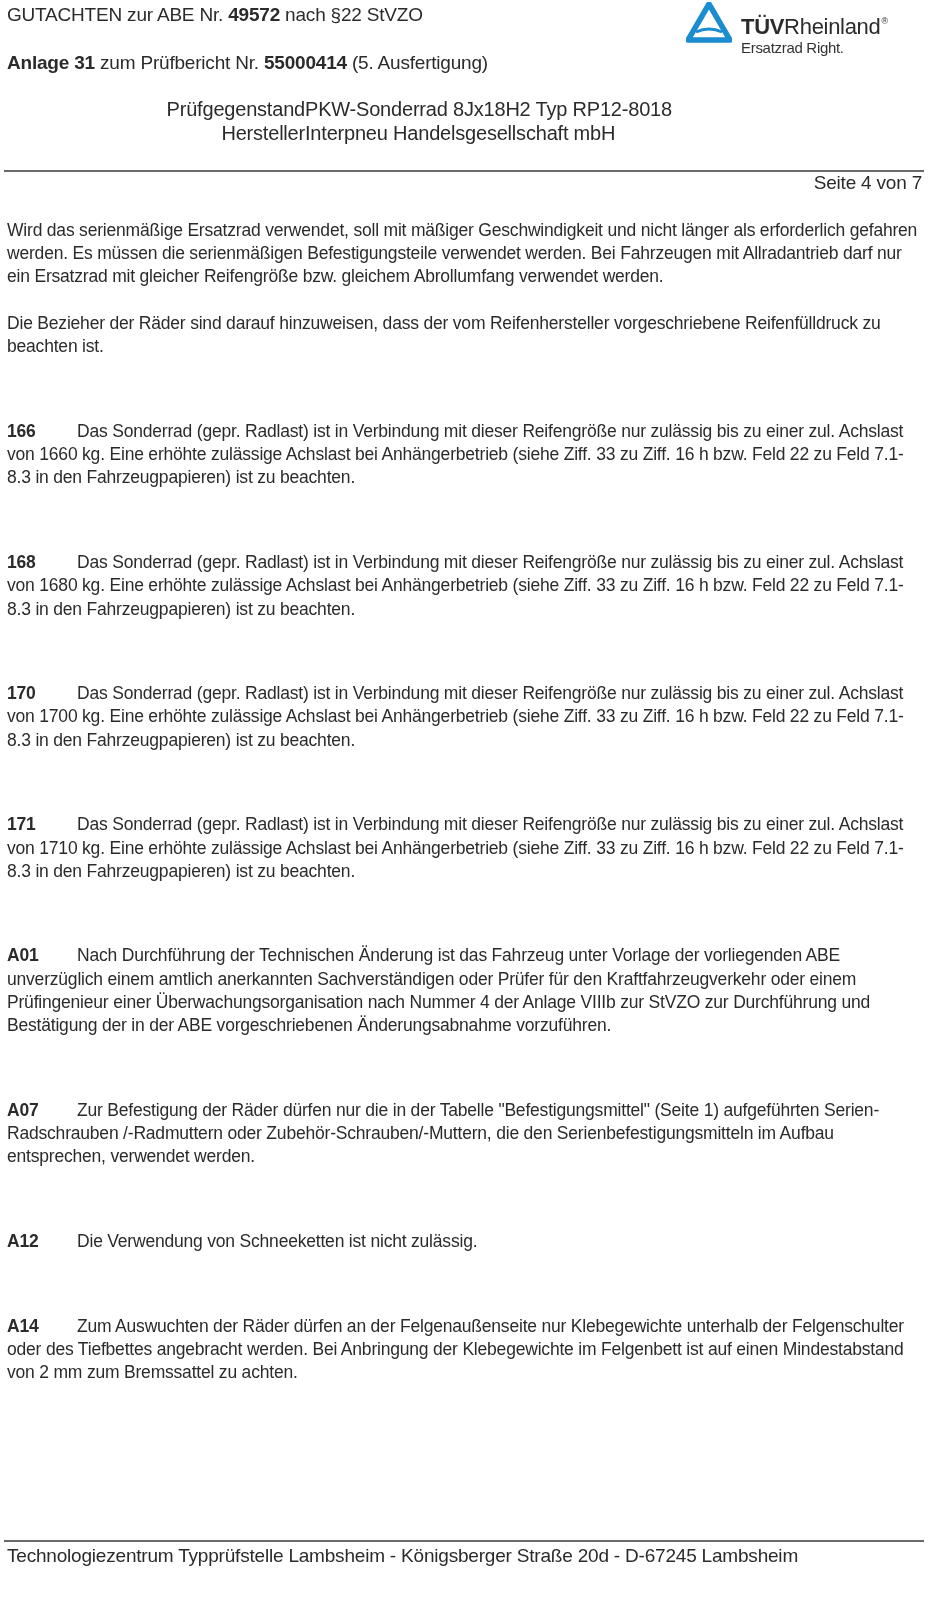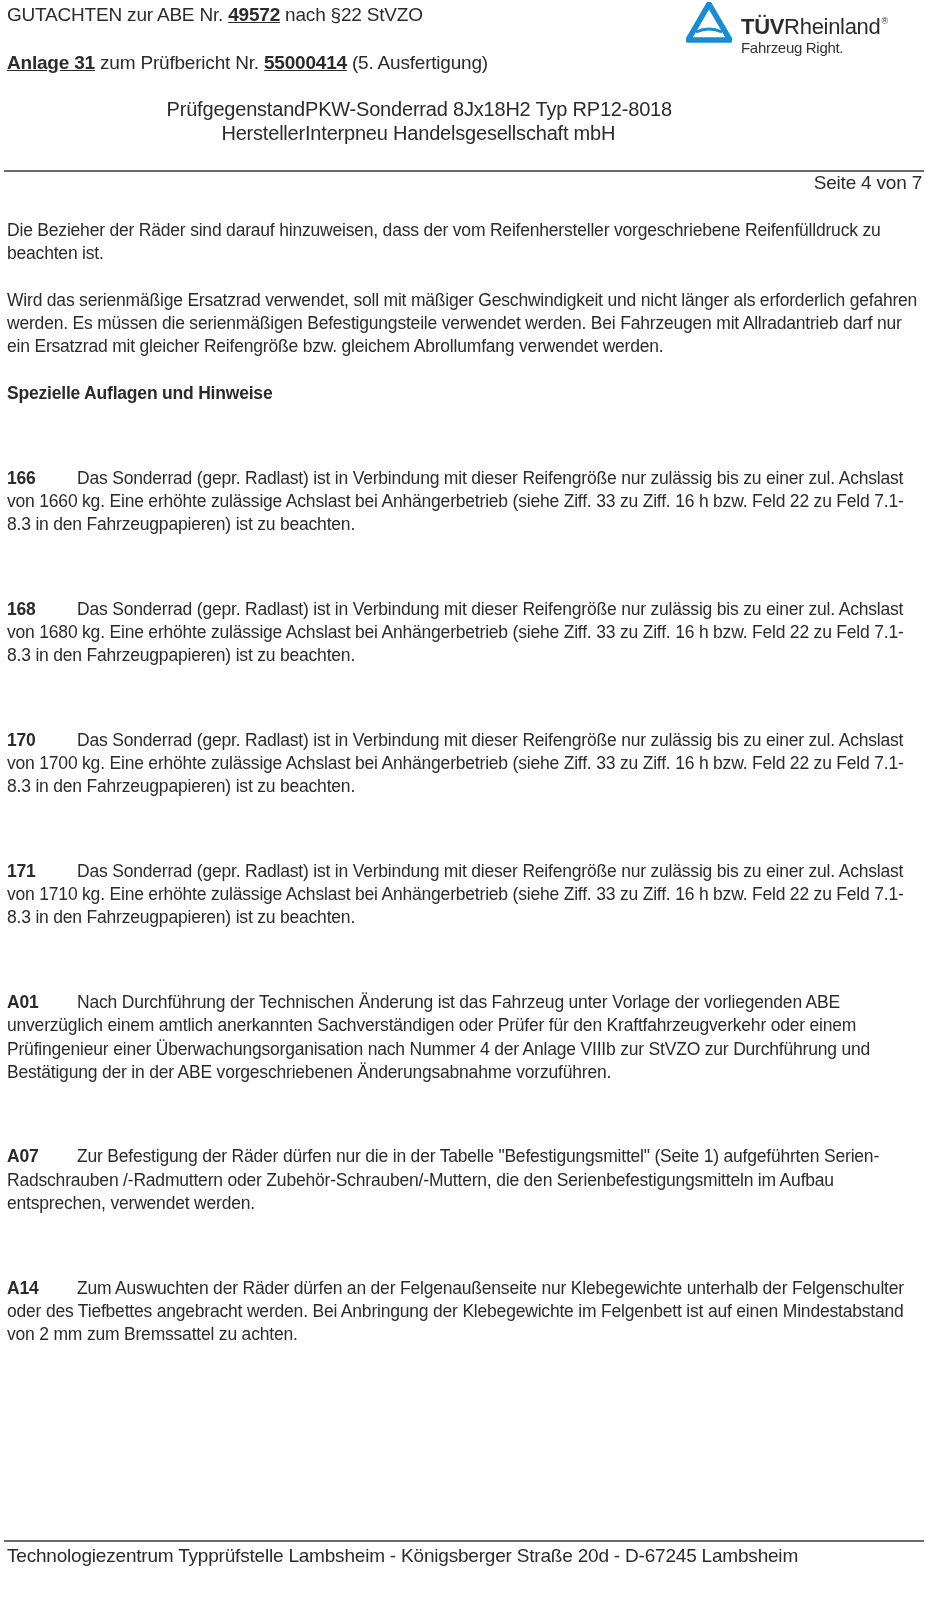--- a/index.html
+++ b/index.html
@@ -11,21 +11,21 @@
       width: 946px;
       height: 1600px;
       position: relative;
       overflow: hidden;
       font-family: "Liberation Sans", "DejaVu Sans", sans-serif;
       color: #2b2b2b;
       font-size: 17.5px;
       letter-spacing: -0.2px;
     }
     .abs { position: absolute; }
-    b, .bold { font-weight: bold; text-decoration: underline; }
+    b, .bold { font-weight: bold; }
 
     
     .hdr-line1 { left: 7px; top: 4px; font-size: 19px; white-space: nowrap; }
     .hdr-line2 { left: 7px; top: 52px; font-size: 19px; white-space: nowrap; }
     .meta-row { left: 20px; font-size: 20px; white-space: nowrap; text-align: right; }
     .meta-row .lbl { display: inline-block; width: 285px; }
     .meta1 { top: 98px; }
     .meta2 { top: 122px; }
 
     .logo { left: 686px; top: 2px; width: 250px; height: 60px; }
@@ -65,49 +65,51 @@
 </div>
 
 <div class="abs logo">
   <svg class="logo-tri" viewBox="0 0 46 42">
     <path d="M23 2 L44 38 L2 38 Z" fill="none" stroke="#1a8ccf" stroke-width="5.5" stroke-linejoin="round"></path>
     <path d="M10 30 Q23 24 36 30" fill="none" stroke="#1a8ccf" stroke-width="3"></path>
   </svg>
   <div class="logo-brand">
     <span class="tuv">TÜV</span><span>Rheinland</span><sup>®</sup>
   </div>
-  <div class="logo-tag">Fahrzeug Right.</div>
+  <div class="logo-tag">Ersatzrad Right.</div>
 </div>
 
 <div class="abs rule-top"></div>
 <div class="abs page-no">Seite 4 von 7</div>
 
 <div class="abs content">
+  <p class="para">Wird das serienmäßige Ersatzrad verwendet, soll mit mäßiger Geschwindigkeit und nicht länger als erforderlich gefahren werden. Es müssen die serienmäßigen Befestigungsteile verwendet werden. Bei Fahrzeugen mit Allradantrieb darf nur ein Ersatzrad mit gleicher Reifengröße bzw. gleichem Abrollumfang verwendet werden.</p>
   <p class="para">Die Bezieher der Räder sind darauf hinzuweisen, dass der vom Reifenhersteller vorgeschriebene Reifenfülldruck zu beachten ist.</p>
-  <p class="para">Wird das serienmäßige Ersatzrad verwendet, soll mit mäßiger Geschwindigkeit und nicht länger als erforderlich gefahren werden. Es müssen die serienmäßigen Befestigungsteile verwendet werden. Bei Fahrzeugen mit Allradantrieb darf nur ein Ersatzrad mit gleicher Reifengröße bzw. gleichem Abrollumfang verwendet werden.</p>
 
-  <div class="section-title">Spezielle Auflagen und Hinweise</div>
 
   <div class="item">
     <span class="code">166</span><span>Das Sonderrad (gepr. Radlast) ist in Verbindung mit dieser Reifengröße nur zulässig bis zu einer zul. Achslast von 1660 kg. Eine erhöhte zulässige Achslast bei Anhängerbetrieb (siehe Ziff. 33 zu Ziff. 16 h bzw. Feld 22 zu Feld 7.1-8.3 in den Fahrzeugpapieren) ist zu beachten.</span>
   </div>
   <div class="item">
     <span class="code">168</span><span>Das Sonderrad (gepr. Radlast) ist in Verbindung mit dieser Reifengröße nur zulässig bis zu einer zul. Achslast von 1680 kg. Eine erhöhte zulässige Achslast bei Anhängerbetrieb (siehe Ziff. 33 zu Ziff. 16 h bzw. Feld 22 zu Feld 7.1-8.3 in den Fahrzeugpapieren) ist zu beachten.</span>
   </div>
   <div class="item">
     <span class="code">170</span><span>Das Sonderrad (gepr. Radlast) ist in Verbindung mit dieser Reifengröße nur zulässig bis zu einer zul. Achslast von 1700 kg. Eine erhöhte zulässige Achslast bei Anhängerbetrieb (siehe Ziff. 33 zu Ziff. 16 h bzw. Feld 22 zu Feld 7.1-8.3 in den Fahrzeugpapieren) ist zu beachten.</span>
   </div>
   <div class="item">
     <span class="code">171</span><span>Das Sonderrad (gepr. Radlast) ist in Verbindung mit dieser Reifengröße nur zulässig bis zu einer zul. Achslast von 1710 kg. Eine erhöhte zulässige Achslast bei Anhängerbetrieb (siehe Ziff. 33 zu Ziff. 16 h bzw. Feld 22 zu Feld 7.1-8.3 in den Fahrzeugpapieren) ist zu beachten.</span>
   </div>
   <div class="item">
     <span class="code">A01</span><span>Nach Durchführung der Technischen Änderung ist das Fahrzeug unter Vorlage der vorliegenden ABE unverzüglich einem amtlich anerkannten Sachverständigen oder Prüfer für den Kraftfahrzeugverkehr oder einem Prüfingenieur einer Überwachungsorganisation nach Nummer 4 der Anlage VIIIb zur StVZO zur Durchführung und Bestätigung der in der ABE vorgeschriebenen Änderungsabnahme vorzuführen.</span>
   </div>
   <div class="item">
     <span class="code">A07</span><span>Zur Befestigung der Räder dürfen nur die in der Tabelle "Befestigungsmittel" (Seite 1) aufgeführten Serien-Radschrauben /-Radmuttern oder Zubehör-Schrauben/-Muttern, die den Serienbefestigungsmitteln im Aufbau entsprechen, verwendet werden.</span>
   </div>
   <div class="item">
+    <span class="code">A12</span><span>Die Verwendung von Schneeketten ist nicht zulässig.</span>
+  </div>
+  <div class="item">
     <span class="code">A14</span><span>Zum Auswuchten der Räder dürfen an der Felgenaußenseite nur Klebegewichte unterhalb der Felgenschulter oder des Tiefbettes angebracht werden. Bei Anbringung der Klebegewichte im Felgenbett ist auf einen Mindestabstand von 2 mm zum Bremssattel zu achten.</span>
   </div>
 </div>
 
 <div class="abs rule-bottom"></div>
 <div class="abs footer">Technologiezentrum Typprüfstelle Lambsheim - Königsberger Straße 20d - D-67245 Lambsheim</div>
 
 </body></html>

